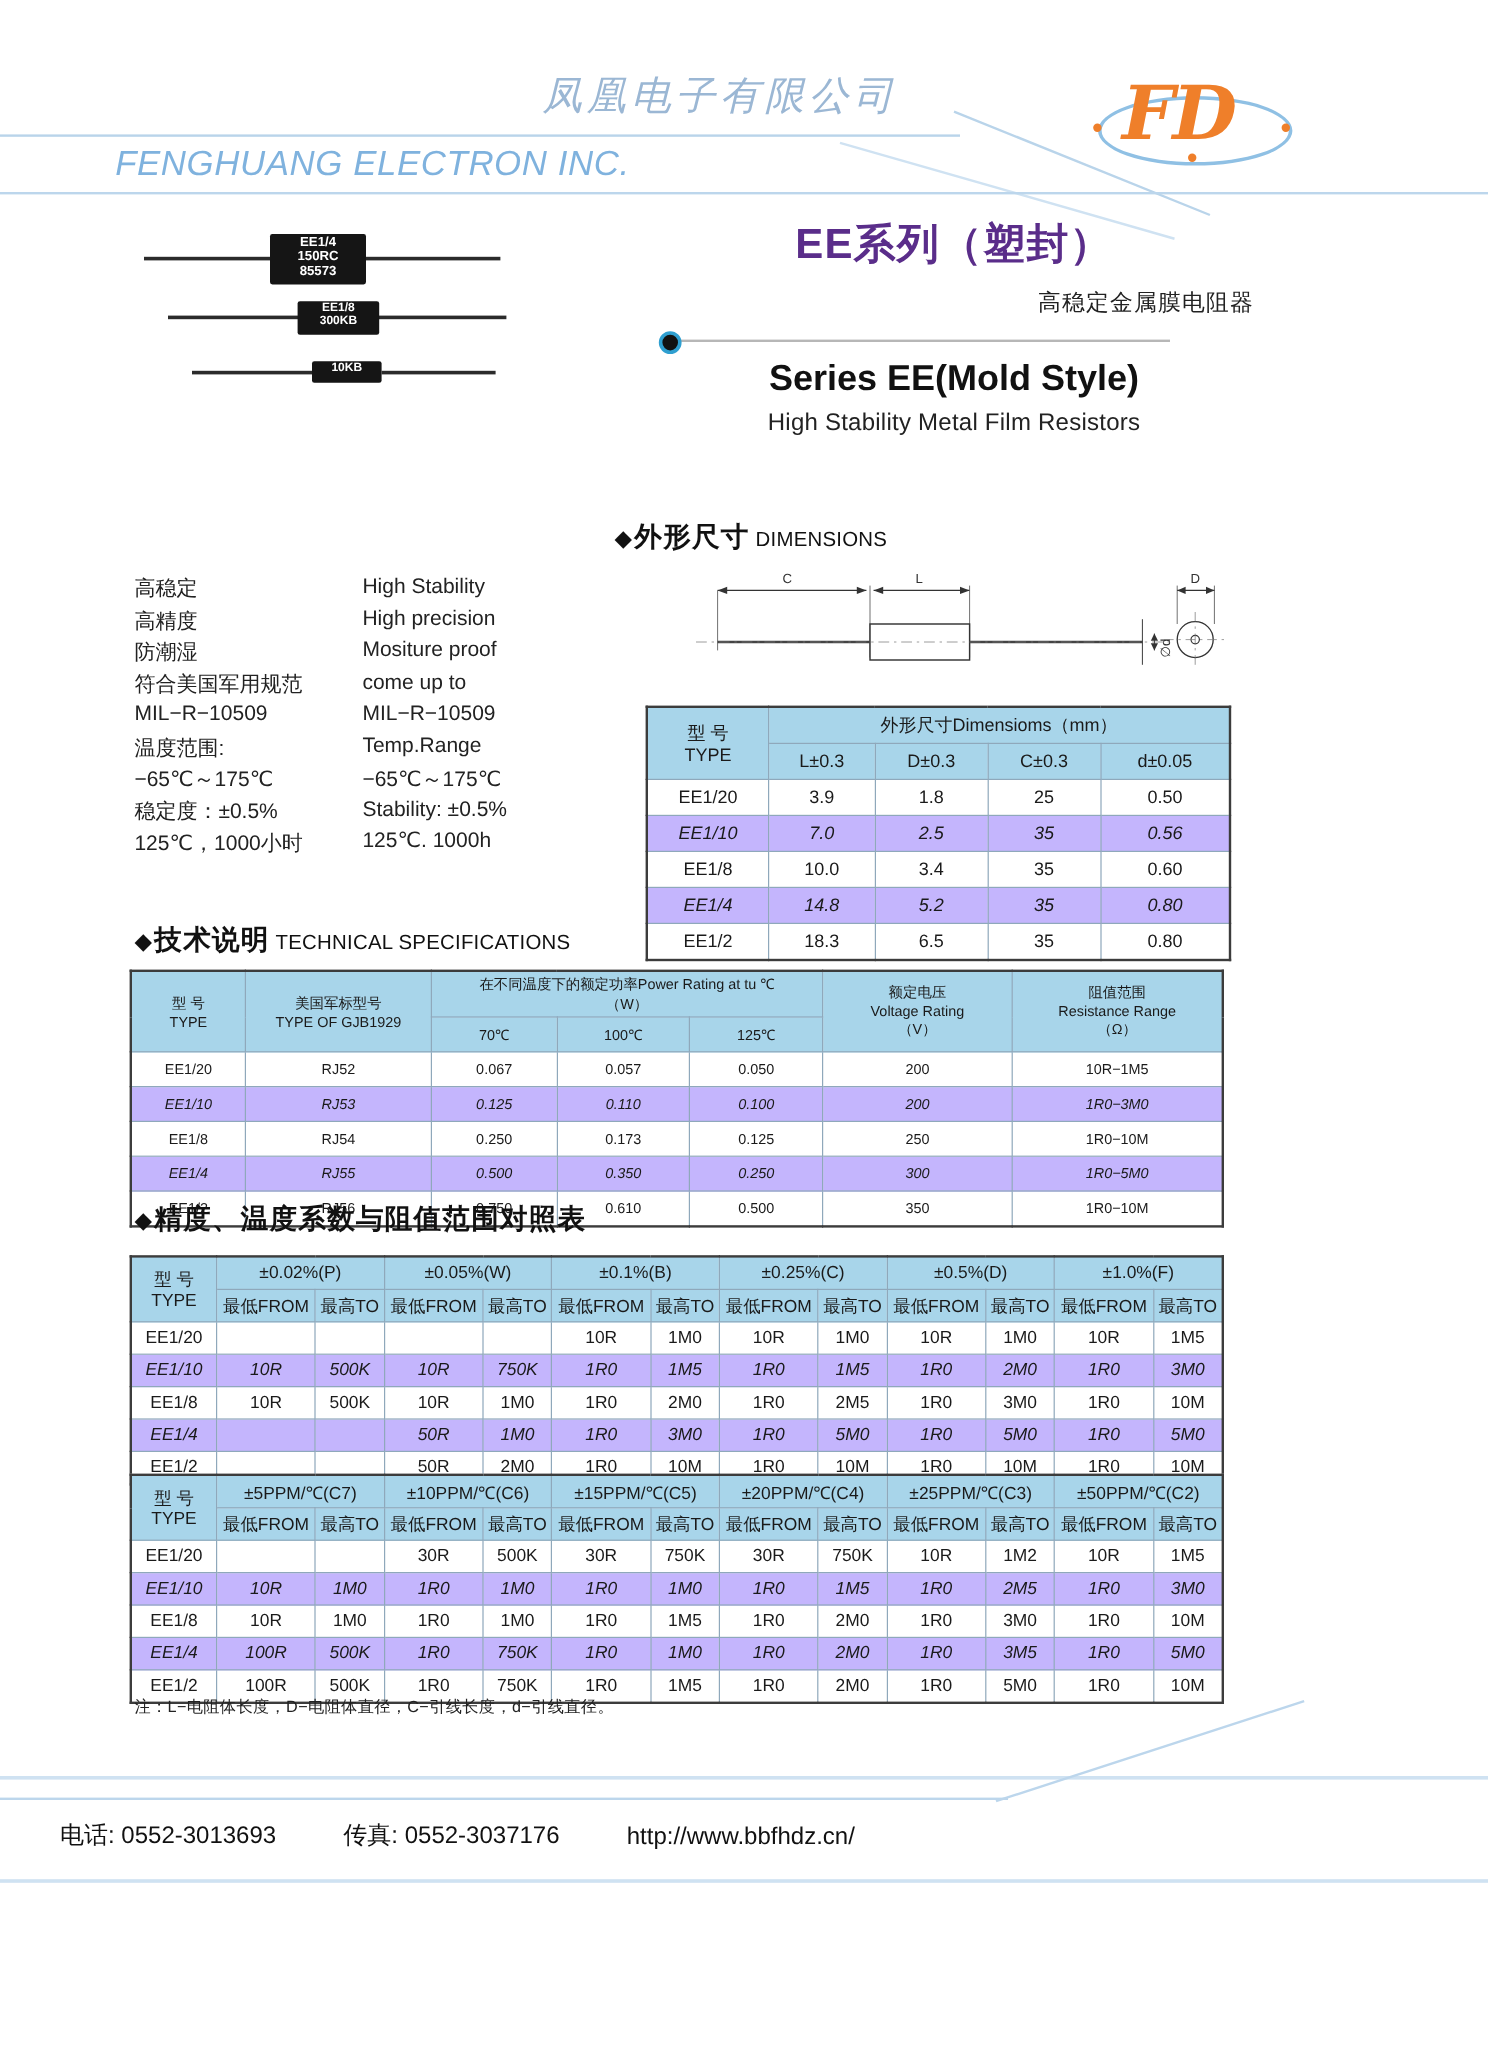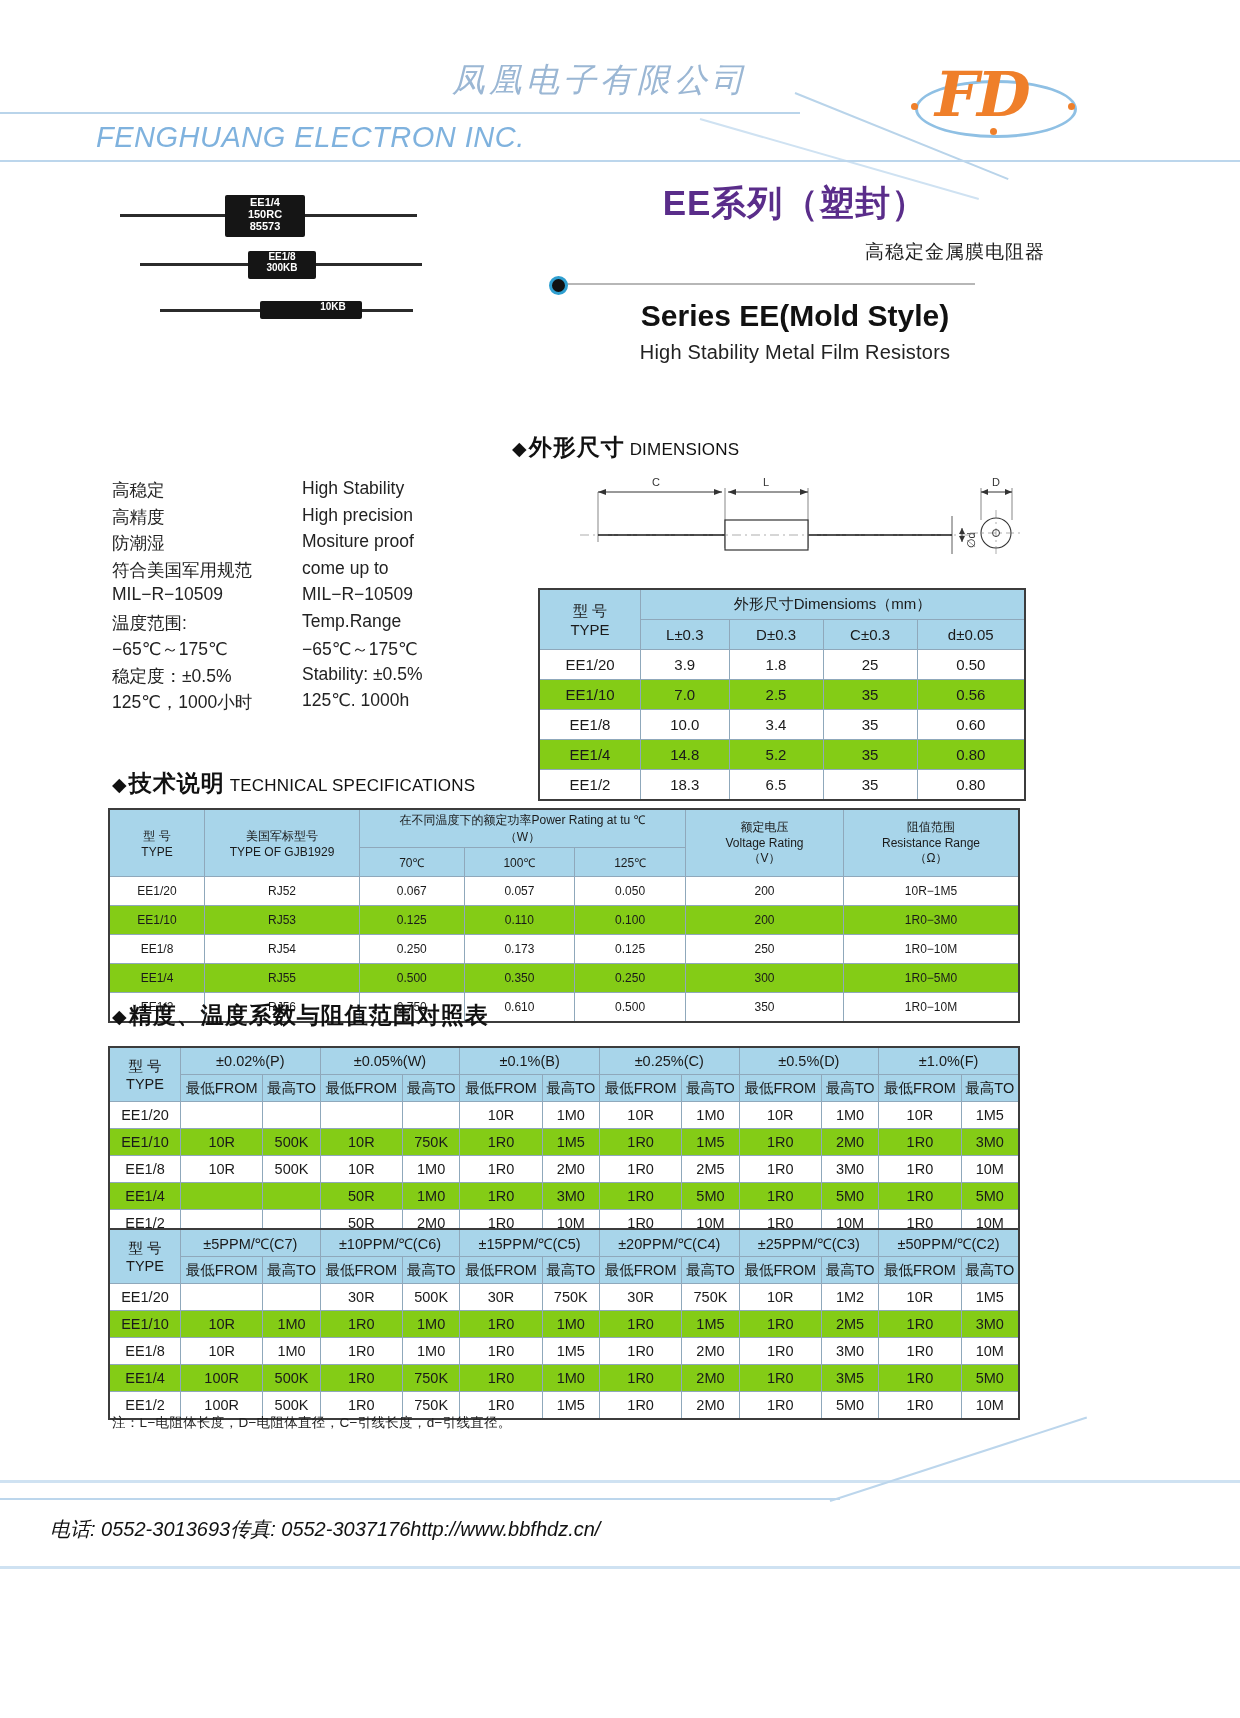--- a/index.html
+++ b/index.html
@@ -115,21 +115,21 @@
   
   table{border-collapse:collapse;font-family:"Liberation Sans",sans-serif;}
   .tbl{position:absolute;background:#fff;}
   .tbl td,.tbl th{
     border:1px solid #8fa8bb;
     text-align:center;vertical-align:middle;
     font-weight:normal;color:#1a1a1a;
   }
   .tbl{border:2px solid #3c3c3c;}
   .hd{background:#a8d5ea;}
-  .alt{background:#84cc16;}
+  .alt{background:#c4b5fd;font-style:italic;}
 
   
   #dim-table{left:538px;top:588px;width:488px;}
   #dim-table td{font-size:15px;height:27px;}
   #dim-table .hd{font-size:15px;}
 
   
   #spec-table{left:108px;top:808px;width:912px;}
   #spec-table td{font-size:12px;height:26px;}
 
@@ -143,21 +143,21 @@
   .notes{position:absolute;left:112px;top:1414px;width:900px;}
   .note-cn{font-size:13.5px;color:#222;letter-spacing:0.3px;}
   .note-en{font-size:14px;color:#222;margin-top:4px;letter-spacing:0.2px;}
 
   
   .footer{position:absolute;left:0;top:1480px;width:1240px;height:238px;}
   .f-line1{position:absolute;left:0;top:0;width:1240px;height:3px;background:#cfe2f2;}
   .f-band{position:absolute;left:0;top:18px;width:840px;height:2px;background:#bcd6ec;}
   .f-diag{position:absolute;left:830px;top:20px;width:270px;height:2px;background:#bcd6ec;transform:rotate(-18deg);transform-origin:left center;}
   .f-line2{position:absolute;left:0;top:86px;width:1240px;height:3px;background:#cfe2f2;}
-  .f-contact{position:absolute;left:50px;top:36px;display:flex;align-items:center;font-style:italic;}
+  .f-contact{position:absolute;left:50px;top:36px;display:flex;gap:56px;align-items:flex-end;}
   .f-item{font-size:20px;color:#111;white-space:nowrap;}
 </style>
 </head>
 <body>
 
 <div class="page">
 
   <div class="header">
     <div class="swoosh1"></div>
     <div class="swoosh-diag"></div>
@@ -191,21 +191,21 @@
       <div class="lead" style="left:182px;width:110px;top:16px;"></div>
       <div class="body-blk" style="left:118px;top:4px;width:68px;height:27px;font-size:10px;padding-top:1px;">
         <div>EE1/8</div>
         <div>300KB</div>
       </div>
     </div>
 
     <div class="res-row" style="left:40px;top:103px;width:260px;">
       <div class="lead" style="left:10px;width:105px;top:14px;"></div>
       <div class="lead" style="left:168px;width:95px;top:14px;"></div>
-      <div class="body-blk" style="left:110px;top:6px;width:58px;height:17px;font-size:10px;padding-top:1px;padding-left:44px;">
+      <div class="body-blk" style="left:110px;top:6px;width:58px;height:17px;font-size:10px;padding-top:1px;">
         <div>10KB</div>
       </div>
     </div>
   </div>
 
   <div class="titleblk">
     <div class="t-cn">EE系列（塑封）</div>
     <div class="t-cn-sub">高稳定金属膜电阻器</div>
     <div class="t-rule">
       <div class="bead"></div>

